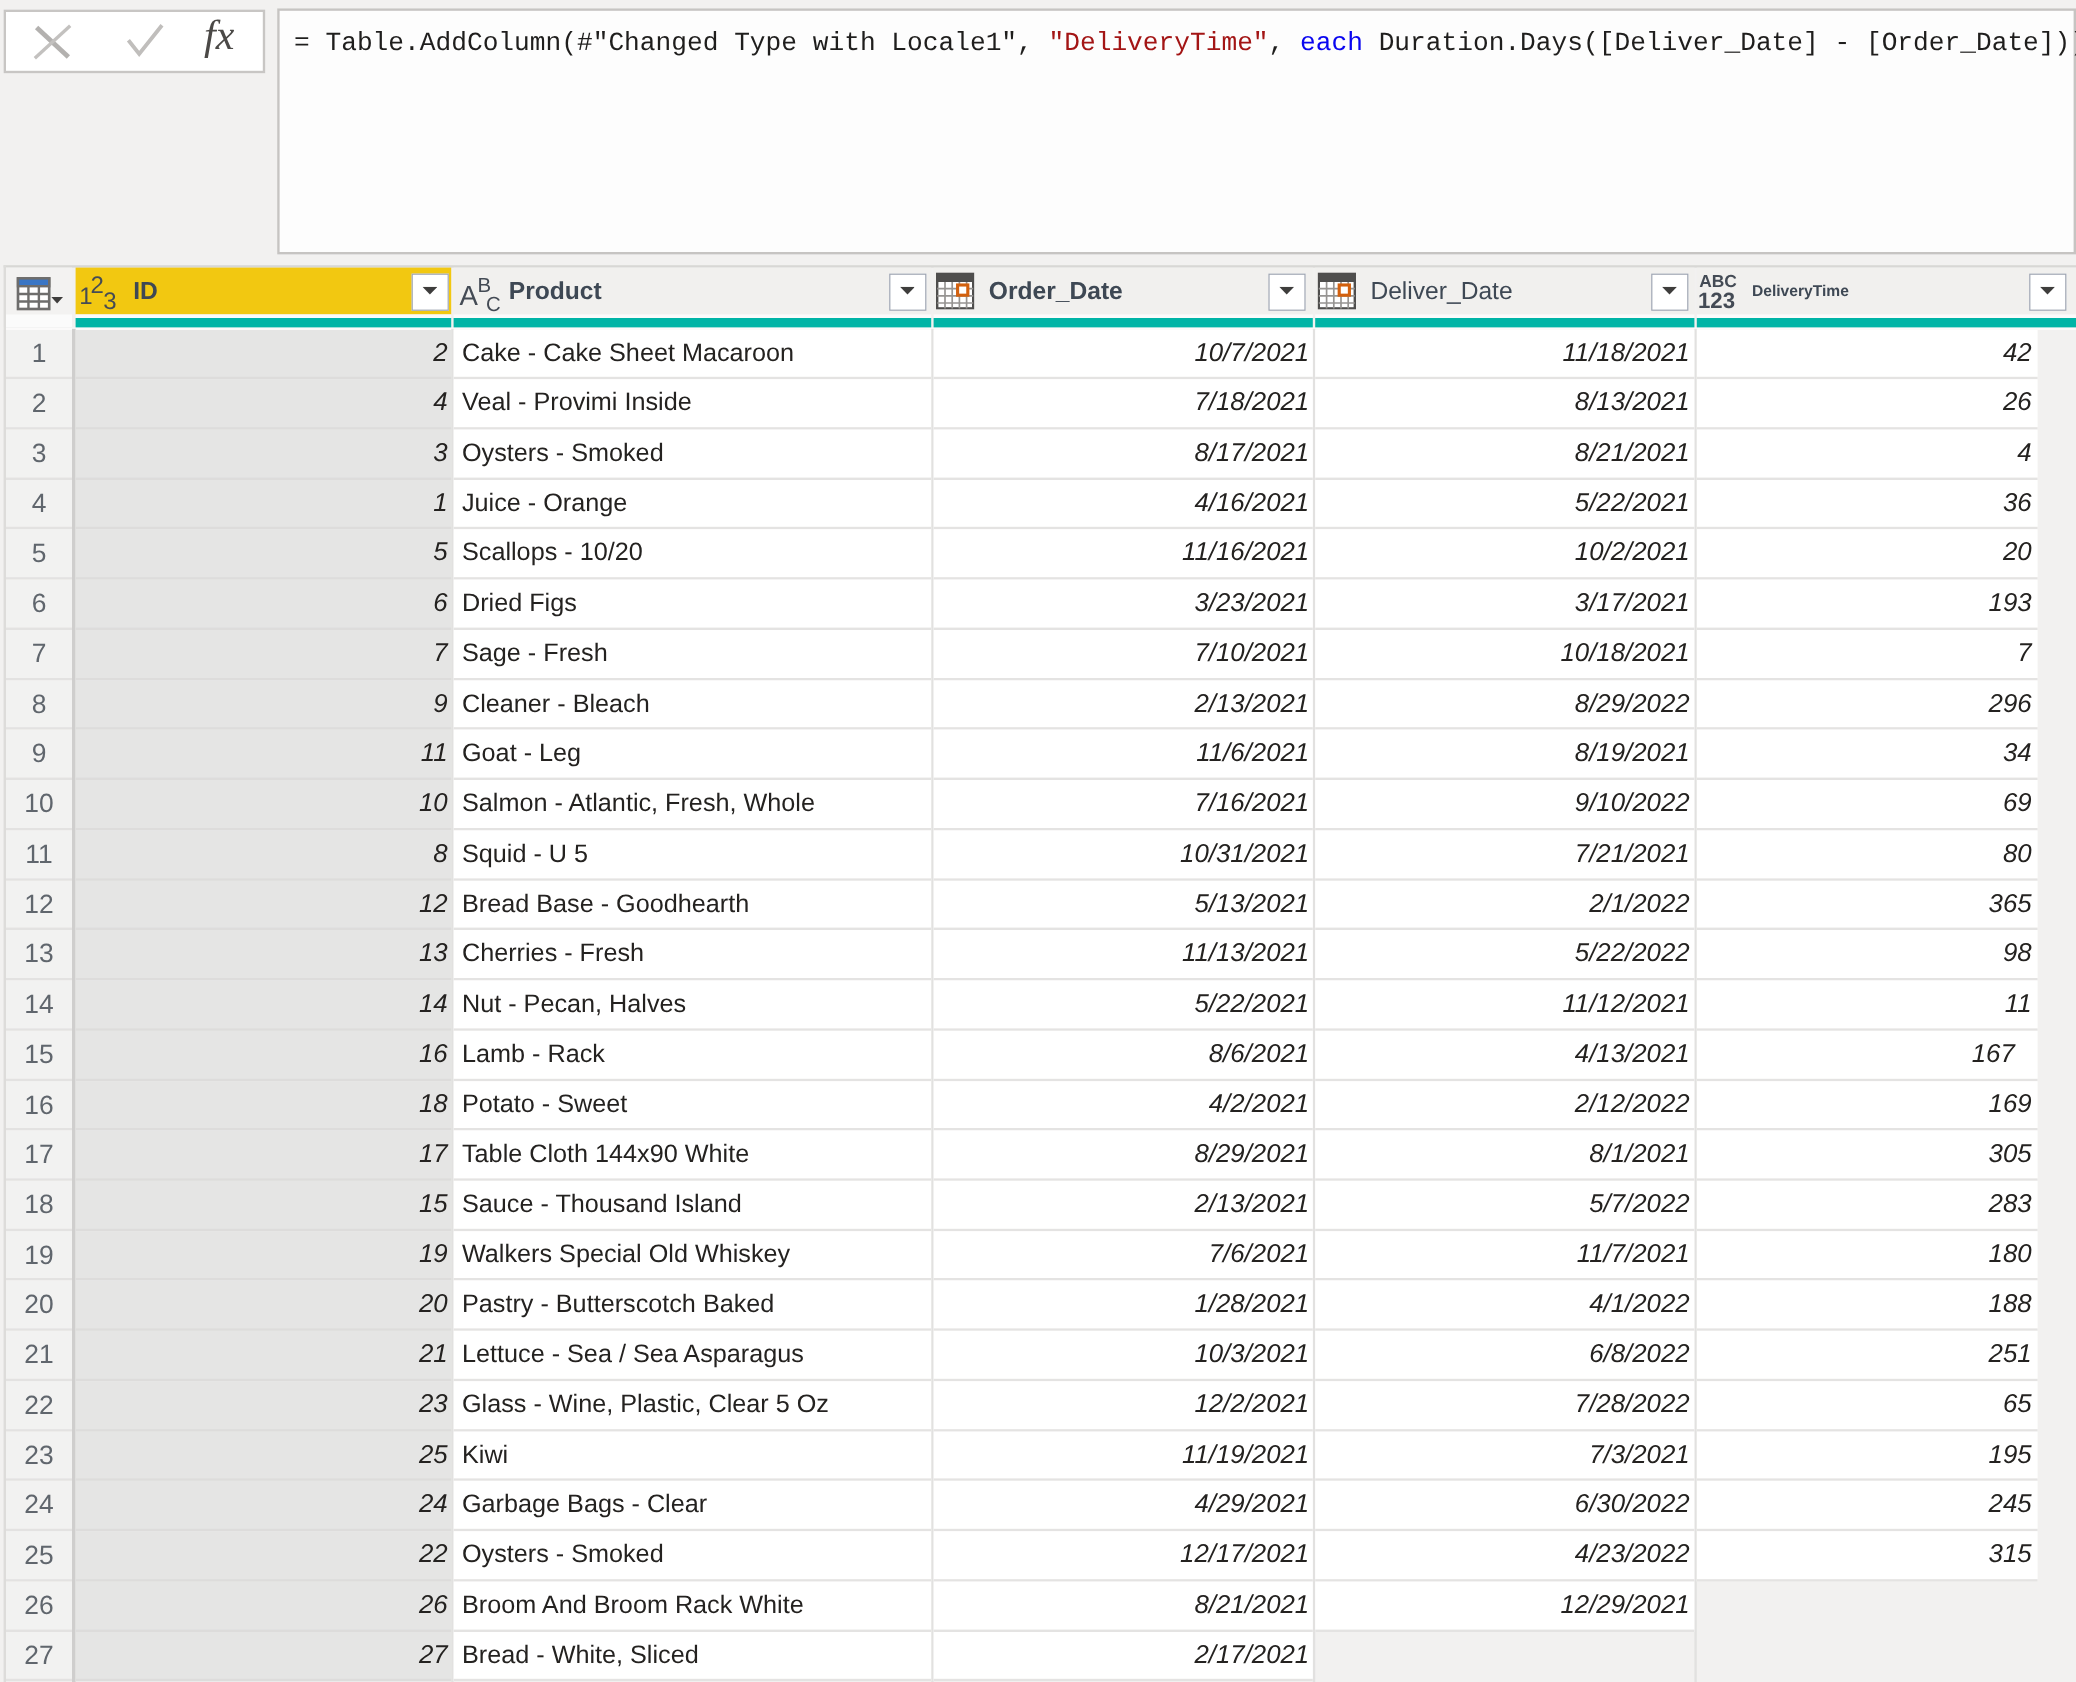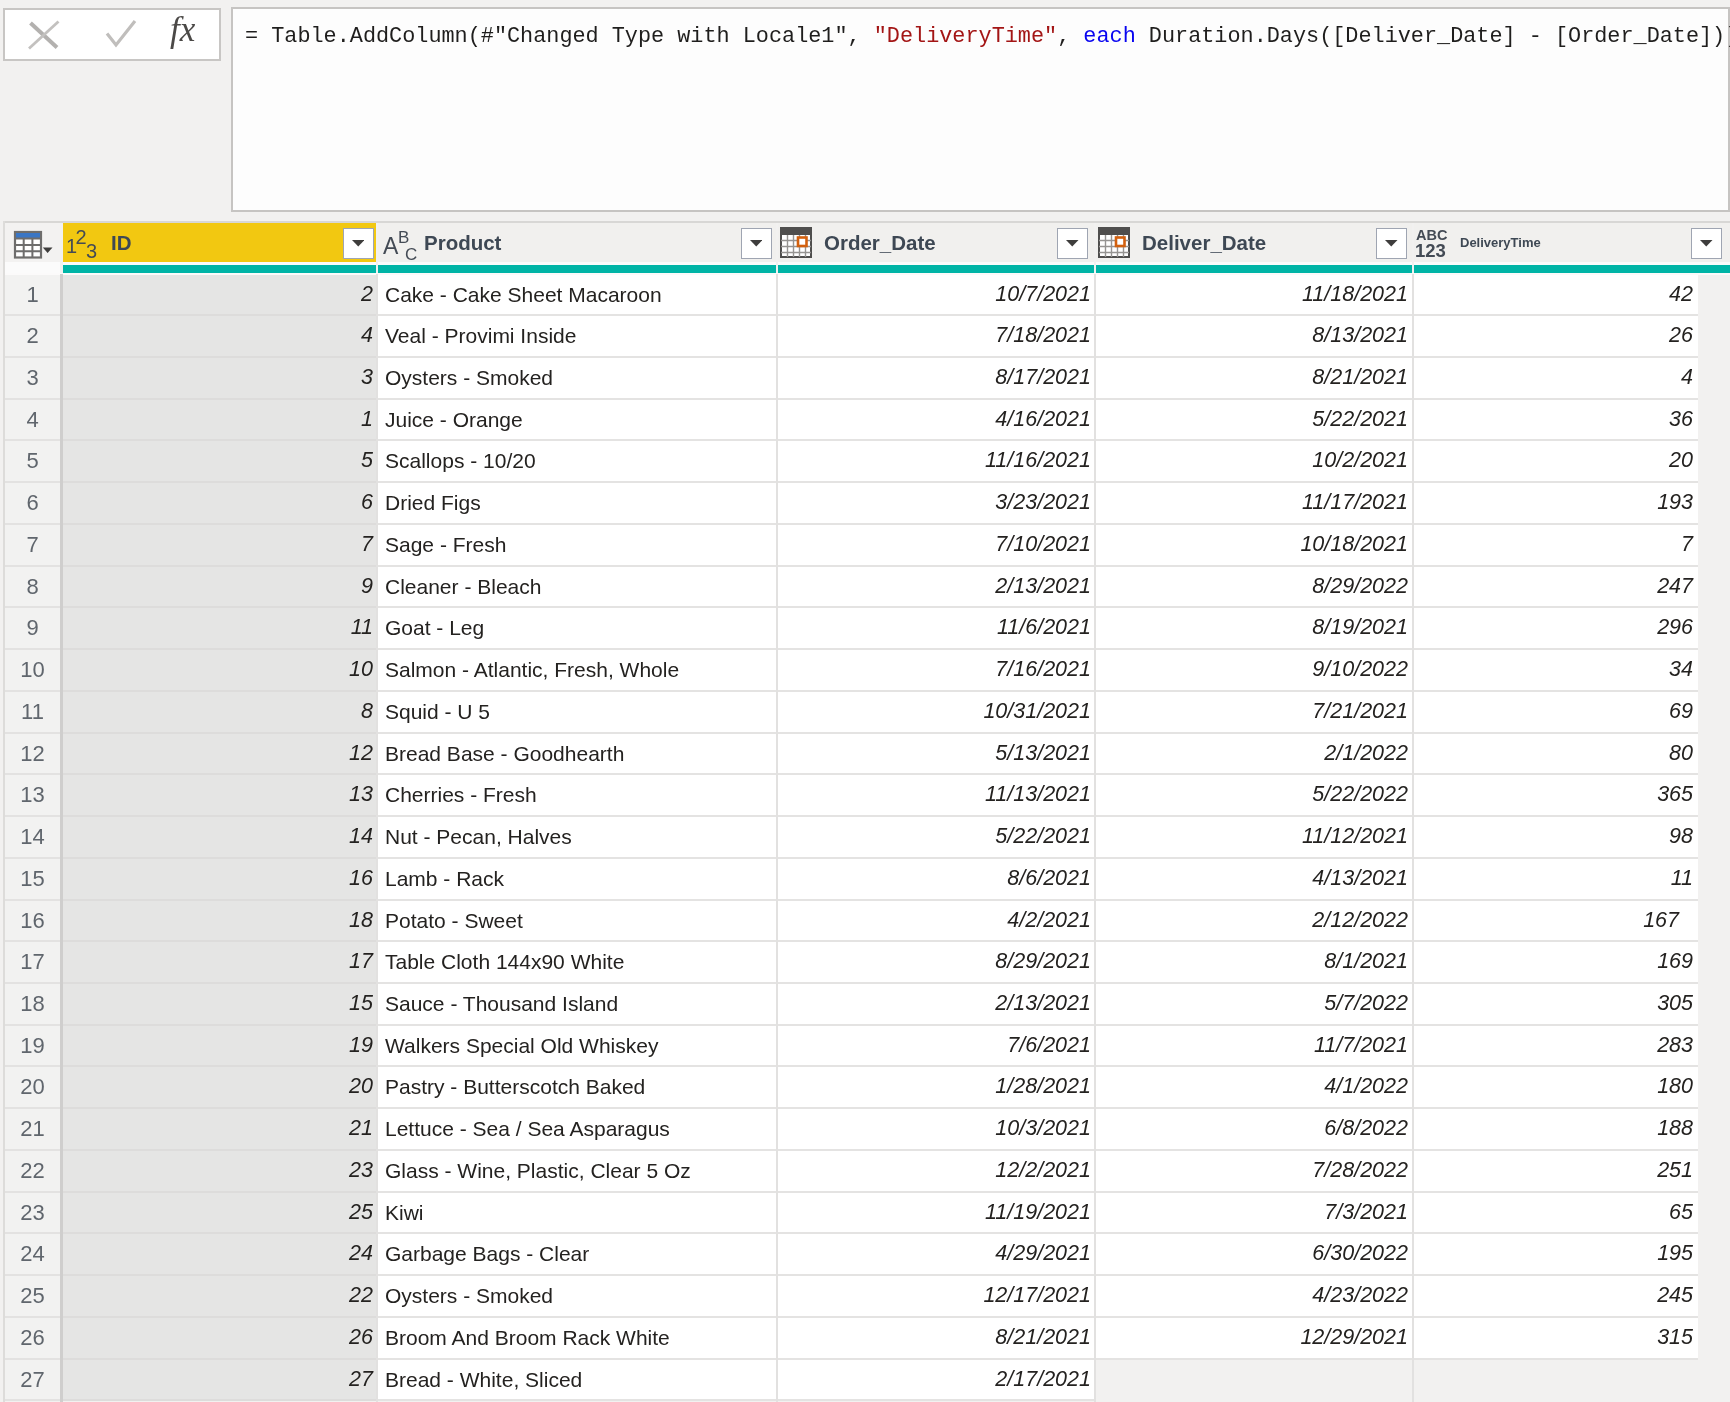--- a/index.html
+++ b/index.html
@@ -86,21 +86,21 @@
     </svg></div>
 <div class="abs gapw" style="left:778px;width:316px"></div>
 <div class="abs teal" style="left:778px;width:316px"></div>
 <div class="abs hdr" style="left:1096px;width:316px;background:#f1f0ee"></div>
 <div class="abs icon" style="left:1098px;top:227px;height:36px"><svg width="32" height="31" viewBox="0 0 32 31">
       <rect x="1" y="1" width="30" height="29" fill="#fff" stroke="#4f4e4d" stroke-width="2"></rect>
       <rect x="1" y="1" width="30" height="7" fill="#4f4e4d"></rect>
       <path d="M1 13.5 H31 M1 19.5 H31 M1 25.5 H31 M7.5 8 V30 M13.5 8 V30 M19.5 8 V30 M25.5 8 V30" stroke="#969492" stroke-width="1.4"></path>
       <rect x="18" y="10.5" width="8.5" height="8.5" fill="#fff" stroke="#d2600e" stroke-width="2.6"></rect>
     </svg></div>
-<div class="abs hdr txt" style="left:1142px;background:none;font-weight:bold;font-size:20.5px;color:#3e4854">Deliver_Date</div>
+<div class="abs hdr txt" style="left:1142px;background:none;font-weight:normal;font-size:20.5px;color:#3e4854">Deliver_Date</div>
 <div class="abs dd" style="left:1376px"><svg width="12.5" height="6.5" viewBox="0 0 12.5 6.5">
       <path d="M0 0 L12.5 0 L6.25 6.5 Z" fill="#3e3d3c"></path>
     </svg></div>
 <div class="abs gapw" style="left:1096px;width:316px"></div>
 <div class="abs teal" style="left:1096px;width:316px"></div>
 <div class="abs hdr" style="left:1414px;width:316px;background:#f1f0ee"></div>
 <div class="abs icon" style="left:1415px;top:227px;height:36px"><svg width="40" height="36" viewBox="0 0 40 36">
       <text x="1" y="12.5" font-family="Liberation Sans" font-weight="bold" font-size="14.5" fill="#444b55">ABC</text>
       <text x="0" y="30" font-family="Liberation Sans" font-weight="bold" font-size="18.5" fill="#444b55">123</text>
     </svg></div>
@@ -232,21 +232,21 @@
 <div class="cell num" style="padding-right:3px">12/17/2021</div>
 <div class="cell num" style="padding-right:3px">8/21/2021</div>
 <div class="cell num" style="padding-right:3px">2/17/2021</div>
 </div>
 <div class="abs col" style="left:1096px;width:316px">
 <div class="cell num" style="padding-right:4px">11/18/2021</div>
 <div class="cell num" style="padding-right:4px">8/13/2021</div>
 <div class="cell num" style="padding-right:4px">8/21/2021</div>
 <div class="cell num" style="padding-right:4px">5/22/2021</div>
 <div class="cell num" style="padding-right:4px">10/2/2021</div>
-<div class="cell num" style="padding-right:4px">11/17/2021</div>
+<div class="cell num" style="padding-right:4px">3/17/2021</div>
 <div class="cell num" style="padding-right:4px">10/18/2021</div>
 <div class="cell num" style="padding-right:4px">8/29/2022</div>
 <div class="cell num" style="padding-right:4px">8/19/2021</div>
 <div class="cell num" style="padding-right:4px">9/10/2022</div>
 <div class="cell num" style="padding-right:4px">7/21/2021</div>
 <div class="cell num" style="padding-right:4px">2/1/2022</div>
 <div class="cell num" style="padding-right:4px">5/22/2022</div>
 <div class="cell num" style="padding-right:4px">11/12/2021</div>
 <div class="cell num" style="padding-right:4px">4/13/2021</div>
 <div class="cell num" style="padding-right:4px">2/12/2022</div>
@@ -262,21 +262,20 @@
 <div class="cell num" style="padding-right:4px">12/29/2021</div>
 </div>
 <div class="abs col" style="left:1414px;width:284px">
 <div class="cell num" style="padding-right:5px">42</div>
 <div class="cell num" style="padding-right:5px">26</div>
 <div class="cell num" style="padding-right:5px">4</div>
 <div class="cell num" style="padding-right:5px">36</div>
 <div class="cell num" style="padding-right:5px">20</div>
 <div class="cell num" style="padding-right:5px">193</div>
 <div class="cell num" style="padding-right:5px">7</div>
-<div class="cell num" style="padding-right:5px">247</div>
 <div class="cell num" style="padding-right:5px">296</div>
 <div class="cell num" style="padding-right:5px">34</div>
 <div class="cell num" style="padding-right:5px">69</div>
 <div class="cell num" style="padding-right:5px">80</div>
 <div class="cell num" style="padding-right:5px">365</div>
 <div class="cell num" style="padding-right:5px">98</div>
 <div class="cell num" style="padding-right:5px">11</div>
 <div class="cell num" style="padding-right:19px">167</div>
 <div class="cell num" style="padding-right:5px">169</div>
 <div class="cell num" style="padding-right:5px">305</div>

